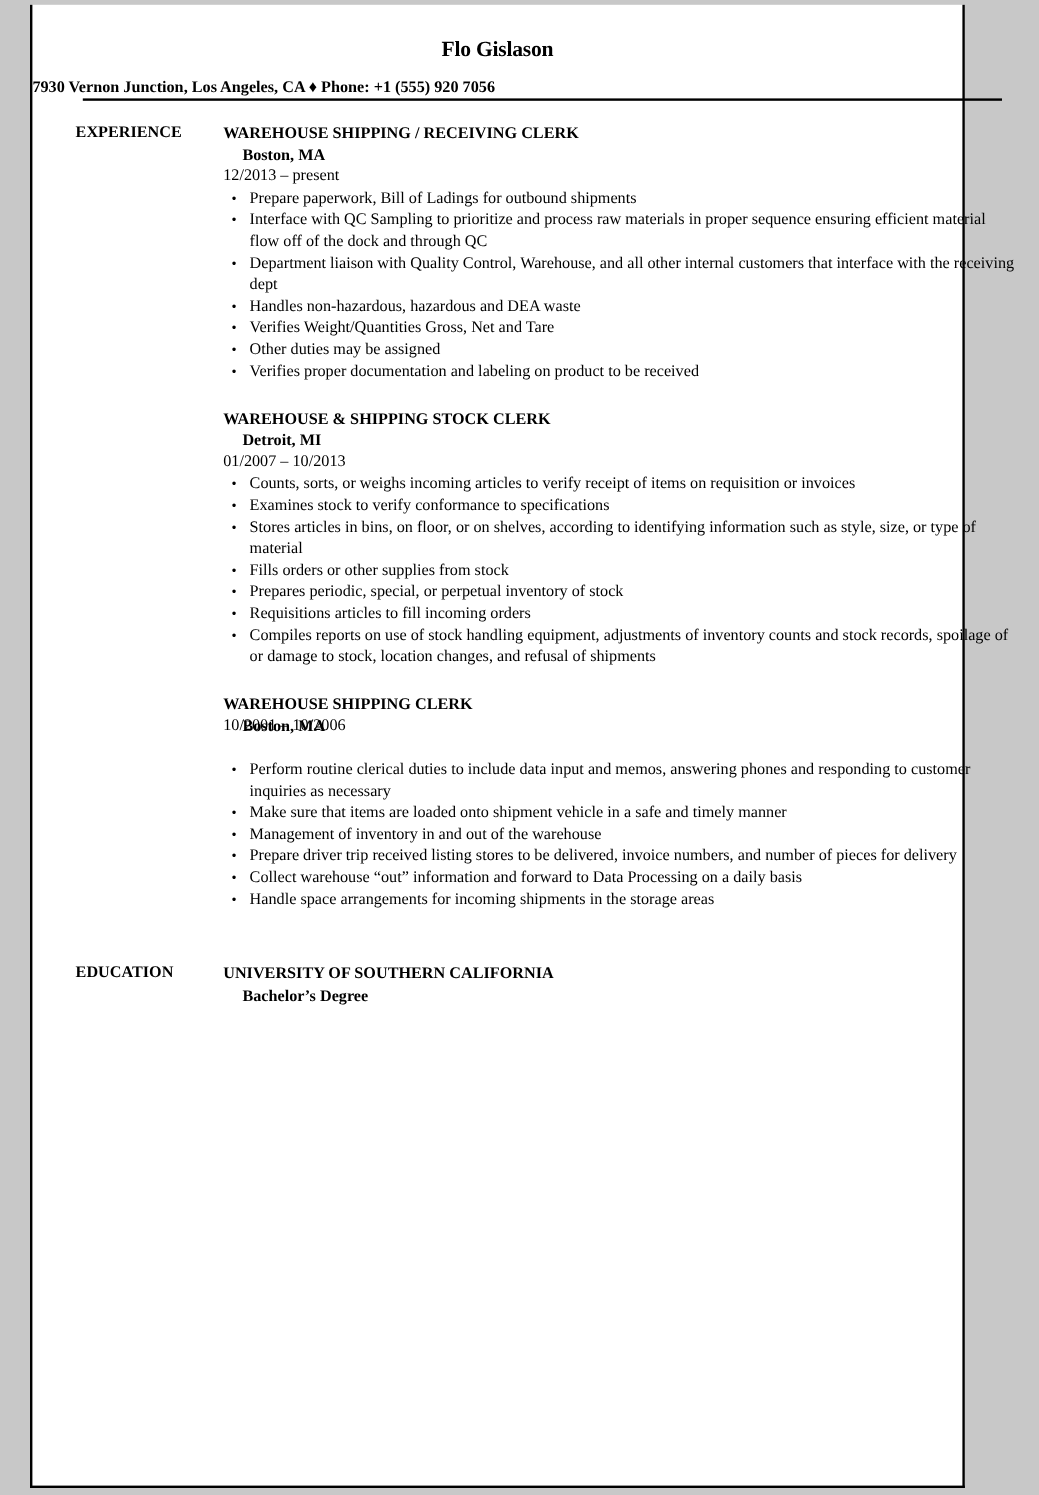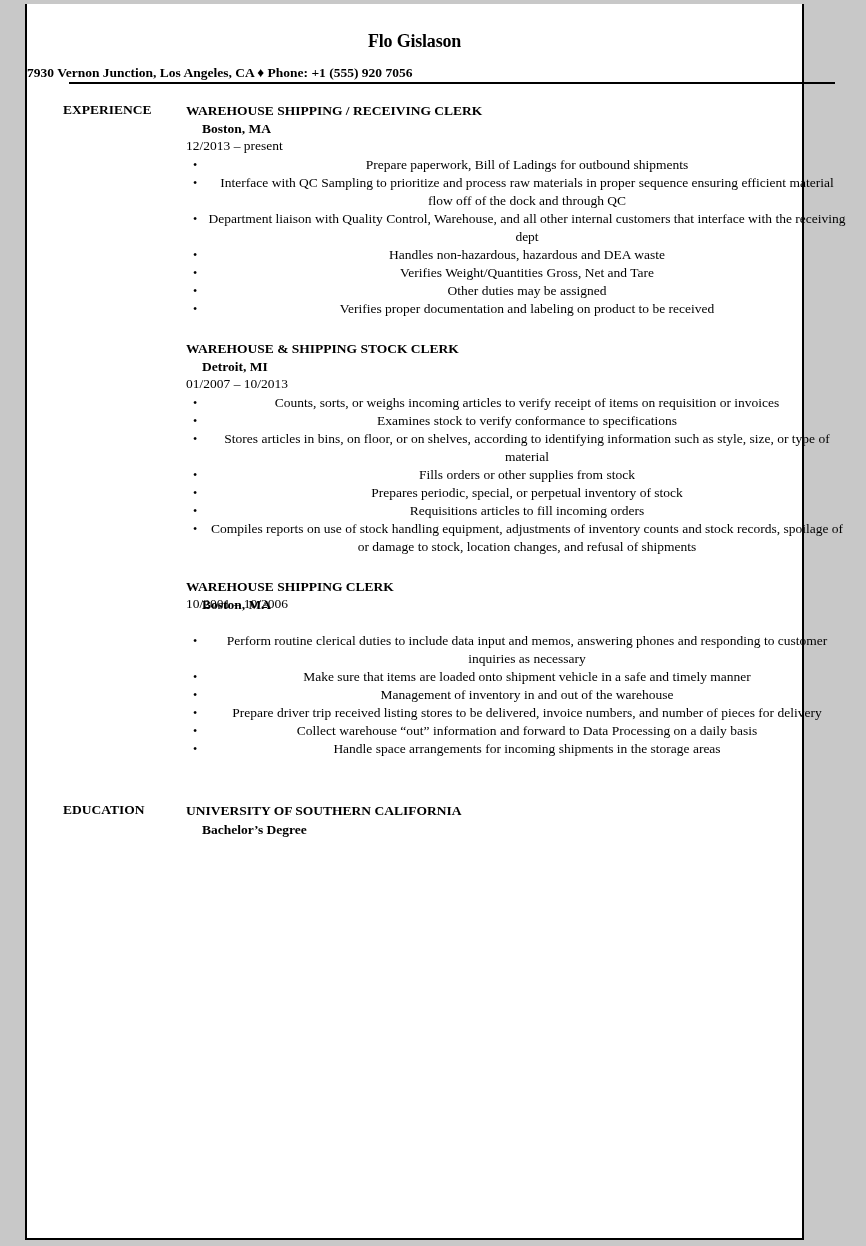--- a/index.html
+++ b/index.html
@@ -58,21 +58,20 @@
       position: absolute; left: 159px;
       margin: 0; padding: 0;
       list-style: none;
       width: 660px;
       font-size: 13.5px;
       line-height: 18px;
     }
     ul.bullets li {
       position: relative;
       padding-left: 22px;
-      text-align: center;
     }
     ul.bullets li::before {
       content: "\2022";
       position: absolute; left: 7px; top: 0;
       font-size: 12px;
     }
   </style>
 </head>
 <body>
 

